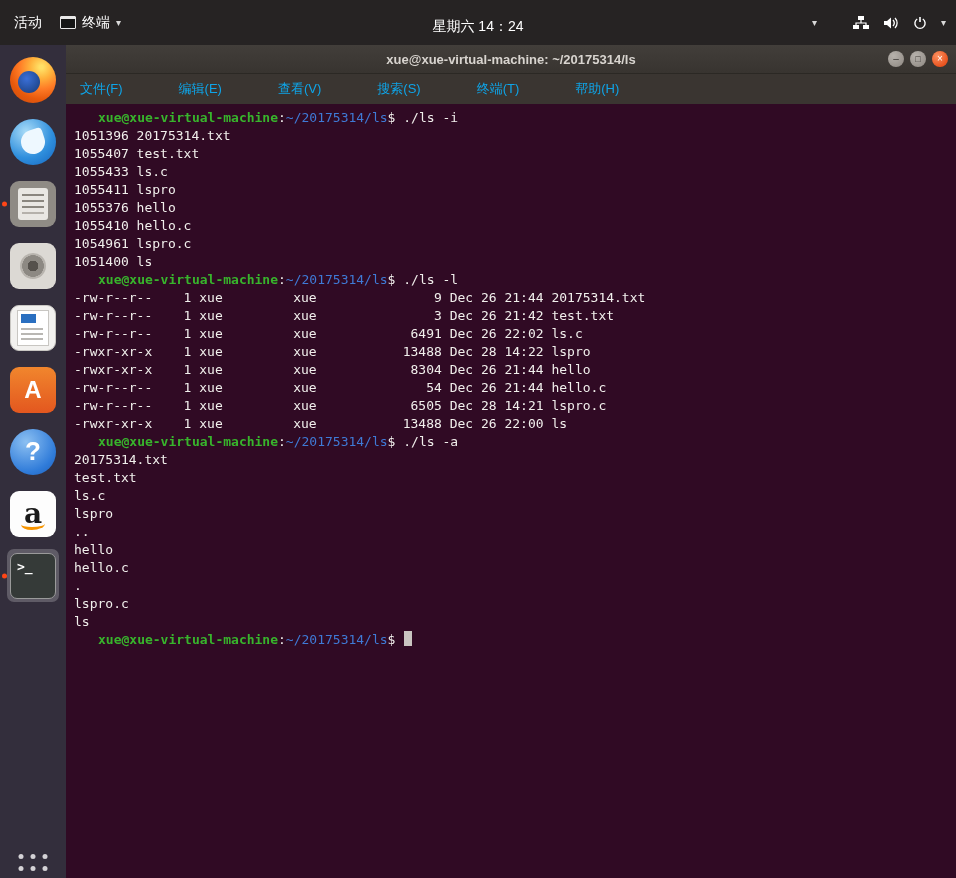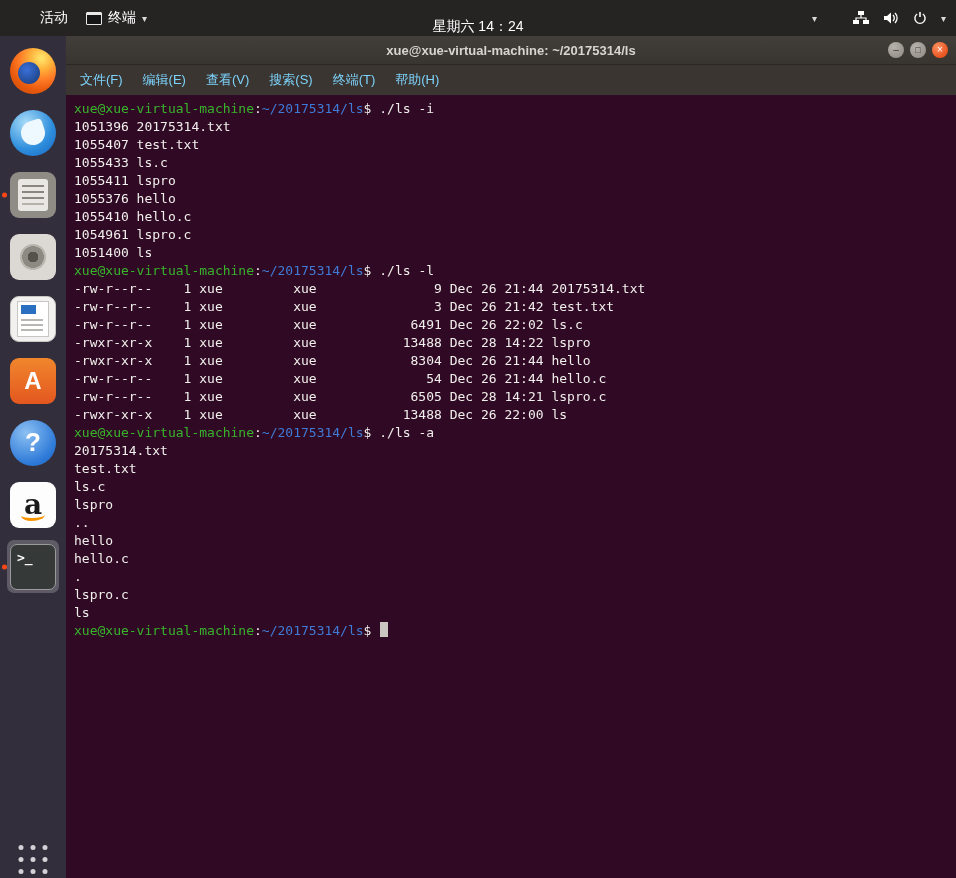--- a/index.html
+++ b/index.html
@@ -1,21 +1,21 @@
 <!DOCTYPE html>
 <html style="--green: #38b42c; --blue: #3f7ad6; --termbg: #300a24; --fg: #f1efec; --accent: #e95420;"><head>
 <meta charset="utf-8">
 <style>
   html,body{margin:0;padding:0;width:956px;height:878px;overflow:hidden;
     font-family:"Liberation Sans","DejaVu Sans",sans-serif;background:#300a24;}
   :root{--green:#38b42c;--blue:#3f7ad6;--termbg:#300a24;--fg:#f1efec;--accent:#e95420;}
 
   
-  .topbar{height:36px;background:#262323;color:#fff;font-size:14px;
-    display:flex;align-items:center;justify-content:space-between;position:relative;z-index:5;padding-left:26px;}
+  .topbar{height:45px;background:#262323;color:#fff;font-size:14px;
+    display:flex;align-items:center;justify-content:space-between;position:relative;z-index:5;}
   .tb-left{display:flex;align-items:center;gap:18px;padding-left:14px;}
   .tb-item{display:flex;align-items:center;gap:6px;cursor:default;}
   .win-glyph{width:14px;height:11px;border:1px solid #e8e8e8;background:#161616;
     box-shadow:inset 0 2px 0 #e8e8e8;border-radius:1px;}
   .chev{font-size:10px;color:#d9d9d9;}
   .tb-center{position:absolute;left:50%;transform:translateX(-50%);top:13px;height:28px;
     display:flex;align-items:center;}
   .tb-right{display:flex;align-items:center;gap:14px;padding-right:10px;}
   .tb-right .lone-chev{margin-right:22px;}
   .tray-ic{display:flex;align-items:center;}
@@ -71,26 +71,26 @@
   .titlebar{height:28px;flex:none;background:linear-gradient(#423e3a,#383430);
     border-bottom:1px solid #2b2824;display:flex;align-items:center;justify-content:center;position:relative;}
   .title{color:#d8d4cf;font-weight:bold;font-size:13px;}
   .winbtns{position:absolute;right:8px;top:50%;transform:translateY(-50%);display:flex;gap:6px;}
   .wbtn{width:16px;height:16px;border-radius:50%;display:flex;align-items:center;
     justify-content:center;font-size:10px;line-height:1;color:#3a3633;cursor:pointer;}
   .wbtn.min,.wbtn.max{background:radial-gradient(circle at 35% 30%,#b7b2ac,#8d8781);}
   .wbtn.max{font-size:9px;}
   .wbtn.close{background:radial-gradient(circle at 35% 30%,#fb9060,var(--accent) 70%);color:#fff;}
   .menubar{height:30px;flex:none;background:#3a3531;display:flex;align-items:center;
-    padding:0 4px;color:#7dd3fc;font-size:13px;}
+    padding:0 4px;color:#0ea5e9;font-size:13px;gap:36px;}
   .menu-item{padding:5px 10px;cursor:pointer;border-radius:2px;}
   .termbody{flex:1;padding:5px 8px;color:var(--fg);white-space:pre;overflow:hidden;cursor:text;
     font-family:"DejaVu Sans Mono","Liberation Mono",monospace;font-size:13px;line-height:18px;}
   .tline{height:18px;}
-  .prompt-user{color:var(--green);font-weight:normal;}
+  .prompt-user{color:var(--green);font-weight:bold;margin-left:24px;}
   .prompt-path{color:var(--blue);font-weight:normal;}
   .cursor{display:inline-block;width:8px;height:15px;background:#c9c5c1;
     vertical-align:-2px;margin-left:1px;}
 </style>
 </head>
 <body>
 
 <div class="topbar">
   <div class="tb-left">
     <span class="tb-item">活动</span>

